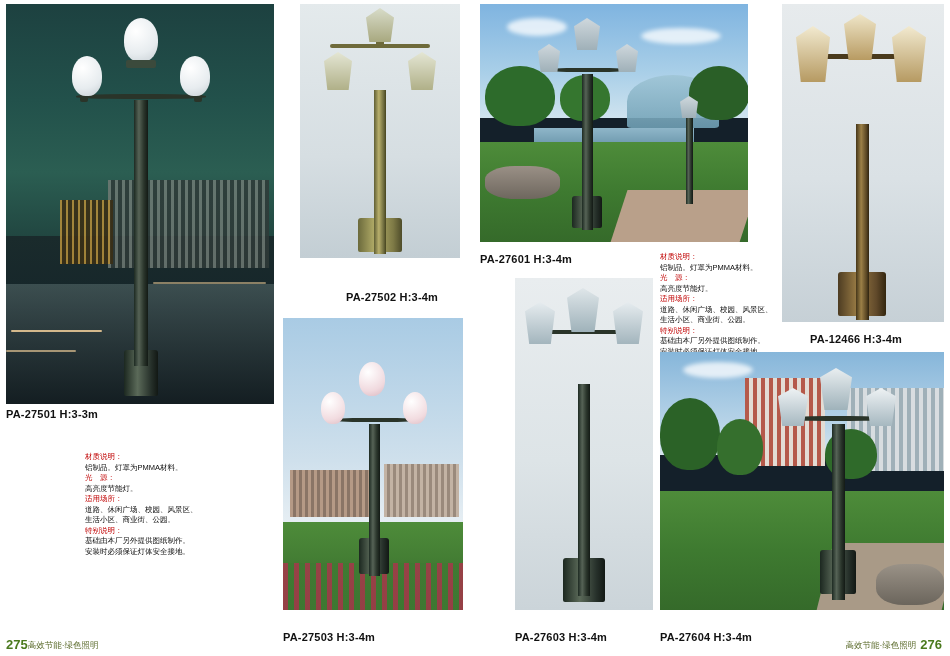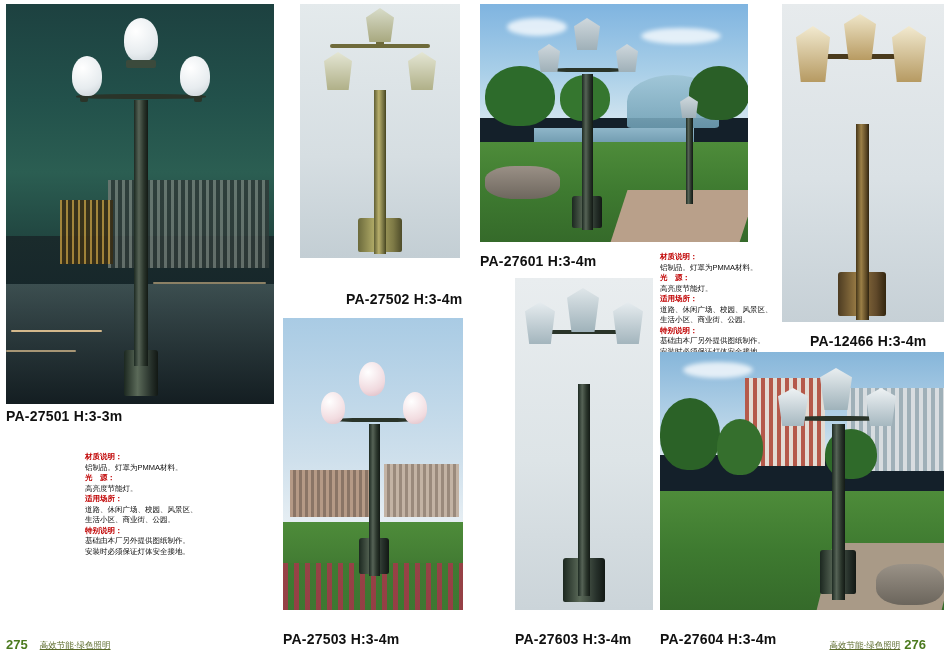--- a/index.html
+++ b/index.html
@@ -7,33 +7,33 @@
     width:950px;height:656px;
     background:#ffffff;
     font-family:"Liberation Sans", sans-serif;
     position:relative;
     overflow:hidden;
   }
   .page{position:absolute;left:0;top:0;width:950px;height:656px;}
 
   
   .photo{position:absolute;overflow:hidden;background:#14202a;}
-  .cap{position:absolute;font-size:14px;font-weight:bold;color:#111;letter-spacing:0.2px;white-space:nowrap;}
+  .cap{position:absolute;font-size:11px;font-weight:bold;color:#111;letter-spacing:0.2px;white-space:nowrap;}
 
   
   .footer-left,.footer-right{position:absolute;bottom:4px;font-size:9px;color:#6a7a3a;}
   .footer-left{left:6px;}
-  .footer-right{right:24px;}
+  .footer-right{right:8px;}
   .pageno{font-size:13px;font-weight:bold;color:#4b7a1e;vertical-align:-1px;}
-  .footer-txt{font-size:8.5px;color:#5a6a2a;margin-left:12px;text-decoration:underline;}
+  .footer-txt{font-size:8.5px;color:#5a6a2a;margin-left:0;}
   .footer-right .pageno{margin-left:4px;}
 
   
   .spec{position:absolute;font-size:7.5px;line-height:10.5px;color:#0a0a0a;white-space:nowrap;}
-  .spec .hd{color:#c00000;font-weight:bold;}
+  .spec .hd{color:#c00000;font-weight:normal;}
 
   
   
   .ph1-sky{position:absolute;left:0;top:0;right:0;height:60%;
     background:linear-gradient(180deg,#1d4140 0%,#22514b 40%,#2b5e52 70%,#20443f 100%);}
   .ph1-ground{position:absolute;left:0;bottom:0;right:0;height:42%;
     background:linear-gradient(180deg,#1a2b2c 0%,#16262a 40%,#101b20 100%);}
   .ph1-bldg{position:absolute;left:38%;top:44%;width:60%;height:22%;
     background:repeating-linear-gradient(90deg,#6f7a74 0px,#6f7a74 3px,#2f3a38 3px,#2f3a38 7px);
     opacity:.85;}

